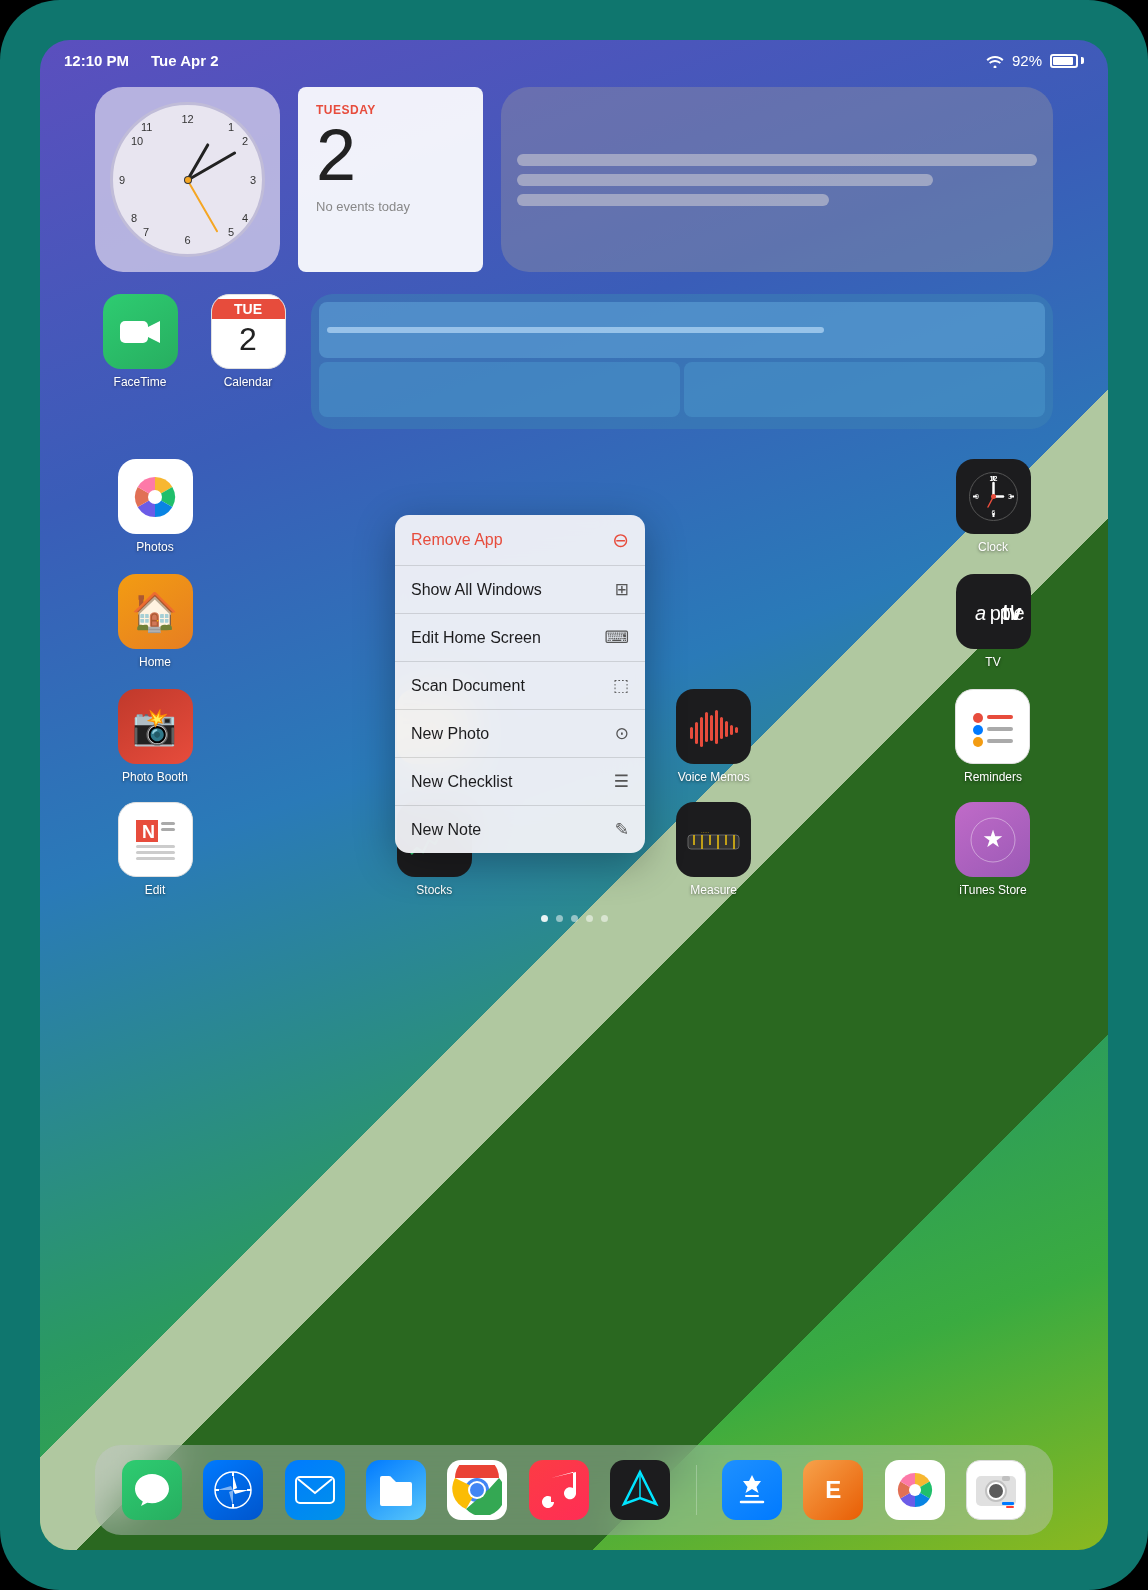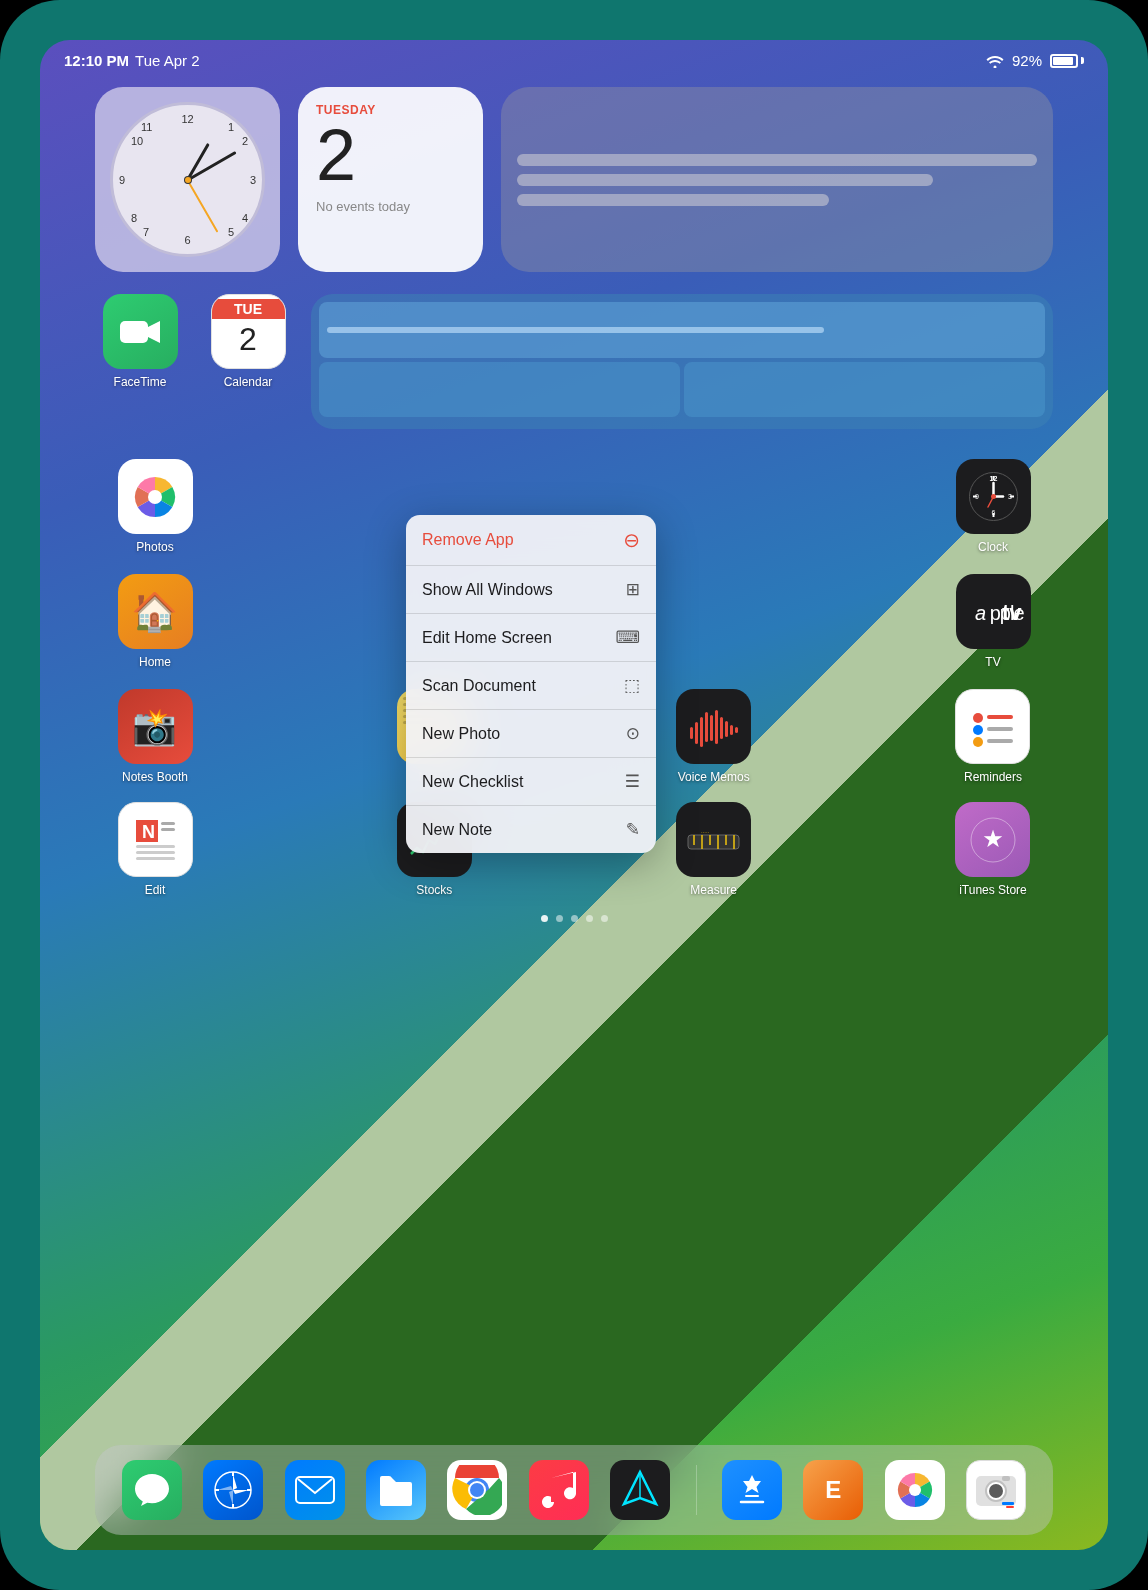--- a/index.html
+++ b/index.html
@@ -146,21 +146,21 @@
       border-radius: 3px;
       bottom: 50%; left: calc(50% - 0.75px);
       transform-origin: bottom center;
       transform: rotate(150deg);
     }
     
     .widget-calendar {
       width: 185px;
       height: 185px;
       background: rgba(255,255,255,0.92);
-      border-radius: 28px;
+      border-radius: 8px;
       display: flex;
       flex-direction: column;
       padding: 16px 18px;
       flex-shrink: 0;
     }
     .cal-day-name {
       font-size: 12px;
       font-weight: 700;
       color: #e74c3c;
       text-transform: uppercase;
@@ -274,21 +274,21 @@
     .app-item {
       display: flex;
       flex-direction: column;
       align-items: center;
       gap: 6px;
       width: 100px;
     }
     
     #context-menu {
       position: absolute;
-      left: 366px;
+      left: 355px;
       top: 475px;
       width: 250px;
       background: rgba(242, 242, 247, 0.95);
       backdrop-filter: blur(20px);
       border-radius: 14px;
       overflow: hidden;
       z-index: 100;
       box-shadow: 0 10px 40px rgba(0,0,0,0.3);
     }
     .ctx-item {
@@ -389,21 +389,21 @@
   </style>
 </head>
 <body>
 
 <div id="ipad-frame">
   <div id="screen">
 
     <div id="status-bar">
       <div id="status-left">
         <span style="font-size:15px;font-weight:600;color:#fff;">12:10 PM</span>
-        <span style="font-size:15px;font-weight:400;color:#fff;margin-left:0;text-align:right;">Tue Apr 2</span>
+        <span style="font-size:15px;font-weight:700;color:#fff;margin-left:16px;text-align:right;">Tue Apr 2</span>
       </div>
       <div id="status-right">
 
         <svg width="18" height="14" viewBox="0 0 18 14" fill="white">
           <path d="M9 11.5a1.5 1.5 0 110 3 1.5 1.5 0 010-3zm0-3.5C10.8 8 12.4 8.7 13.6 9.8l1.4-1.4C13.4 6.9 11.3 6 9 6s-4.4.9-6 2.4l1.4 1.4C5.6 8.7 7.2 8 9 8zm0-4c2.8 0 5.3 1.1 7.1 2.9l1.4-1.4C15.5 3.5 12.4 2 9 2S2.5 3.5.5 5.5l1.4 1.4C3.7 5.1 6.2 4 9 4z"></path>
         </svg>
         <span style="color:#fff;font-size:15px;font-weight:500;">92%</span>
         <div class="battery-icon">
           <div class="battery-body">
               <div class="battery-fill"></div>
@@ -547,21 +547,21 @@
           </div>
           <span class="app-label">TV</span>
         </div>
       </div>
 
       <div class="app-grid-row">
         <div class="app-item">
           <div class="app-icon bg-photobooth">
             <span style="font-size:36px;">📸</span>
           </div>
-          <span class="app-label">Notes Booth</span>
+          <span class="app-label">Photo Booth</span>
         </div>
         <div class="app-item">
           <div class="app-icon" style="background:transparent;padding:0;">
             <div class="notes-icon-inner">
               <div class="notes-line"></div>
               <div class="notes-line" style="width:80%;"></div>
               <div class="notes-line"></div>
               <div class="notes-line" style="width:60%;"></div>
               <div class="notes-line"></div>
             </div>

